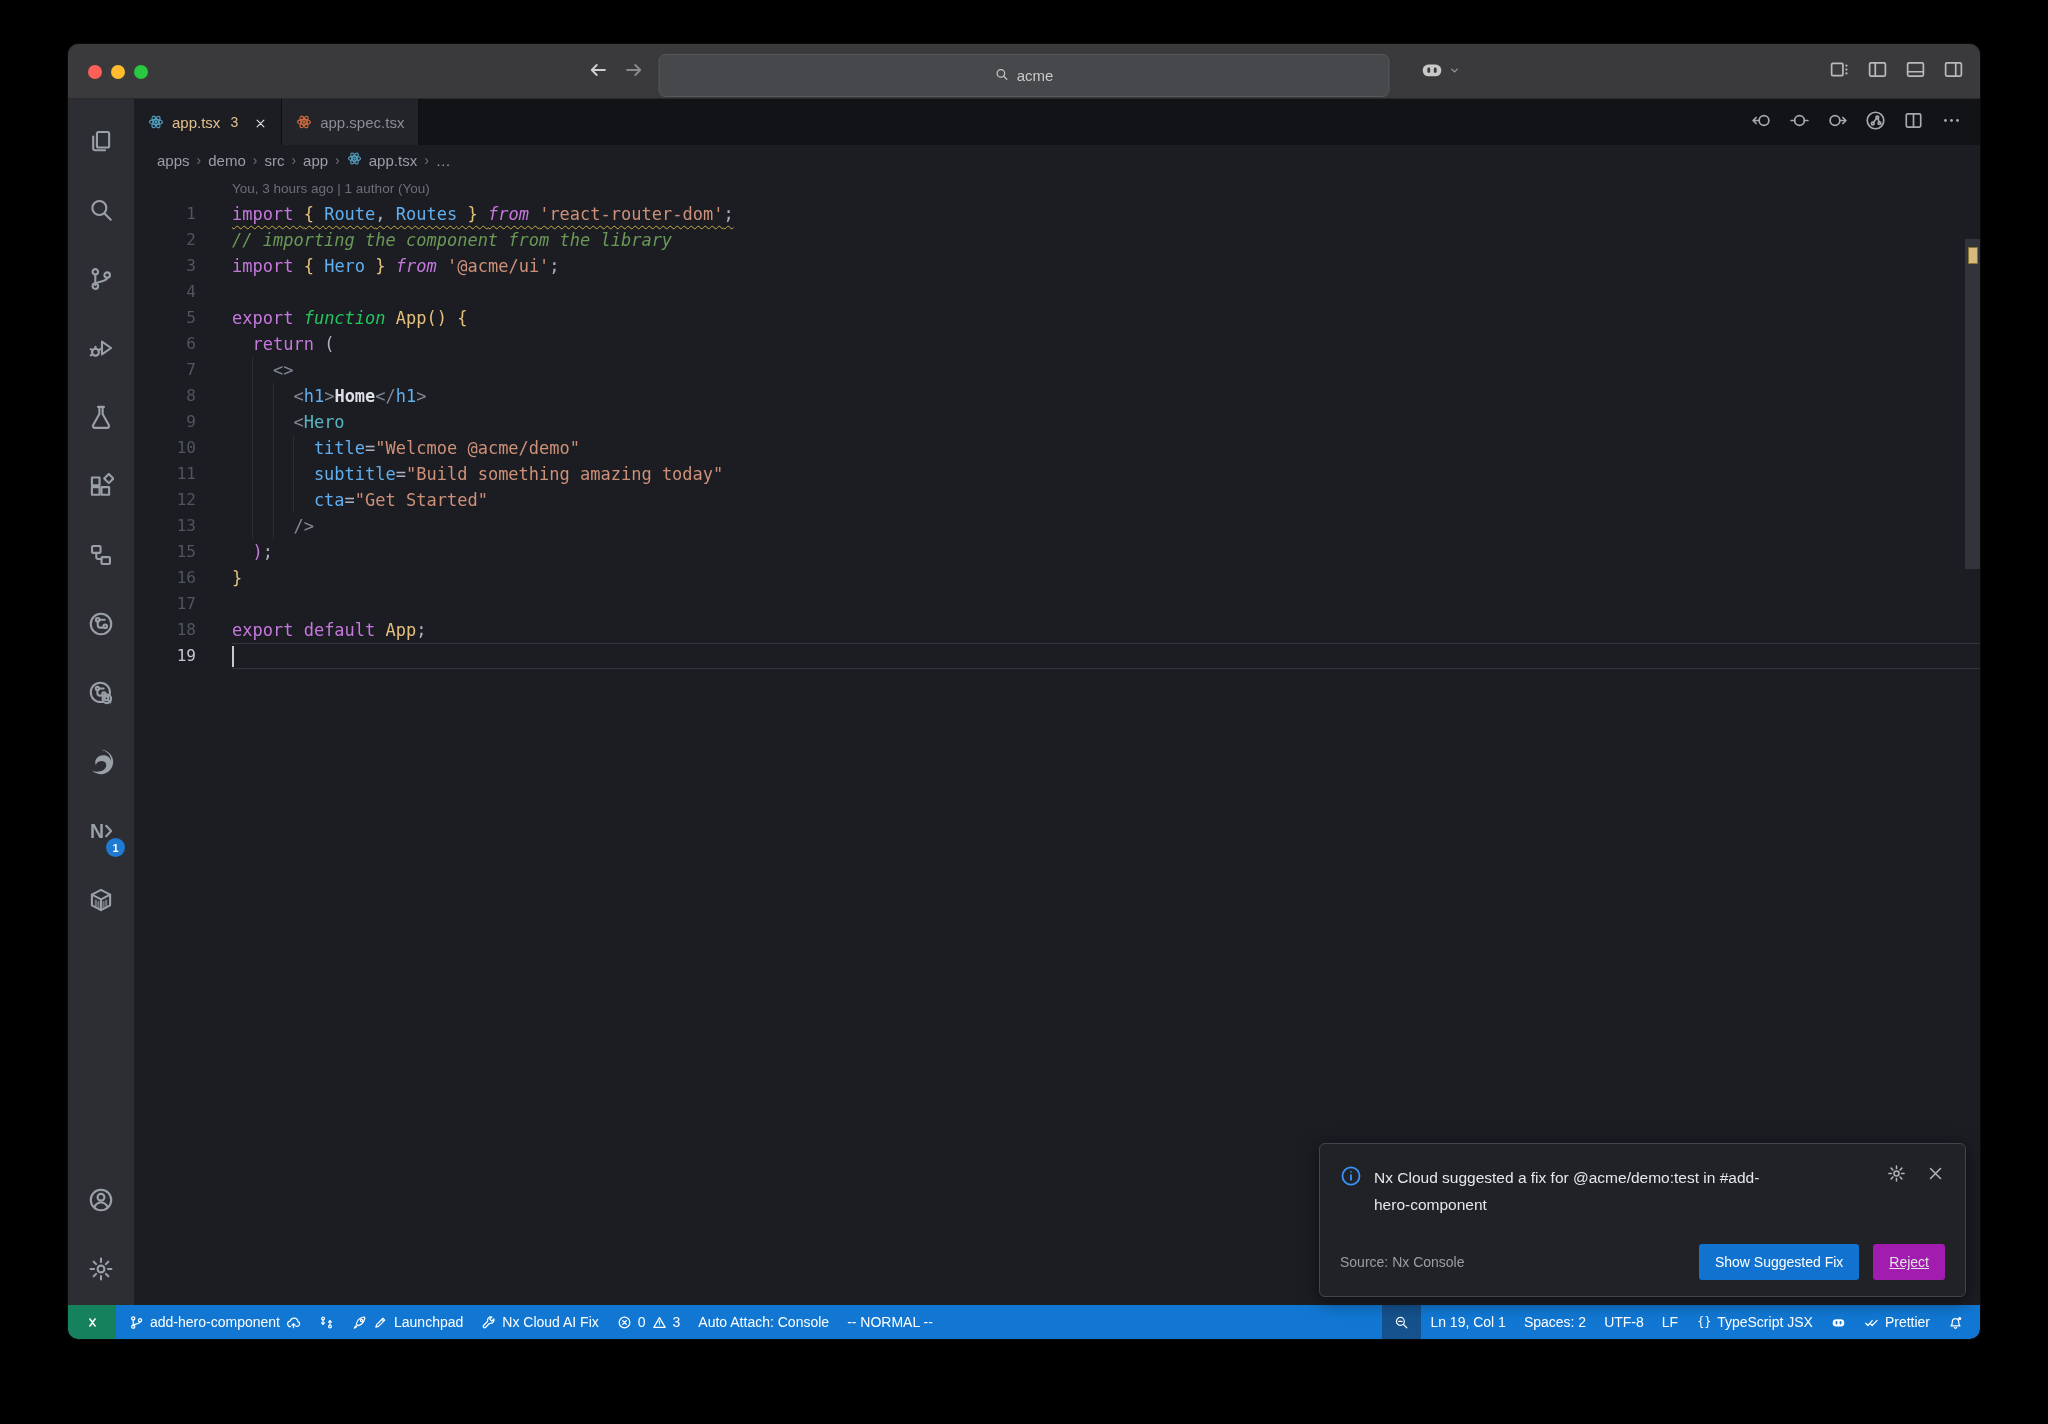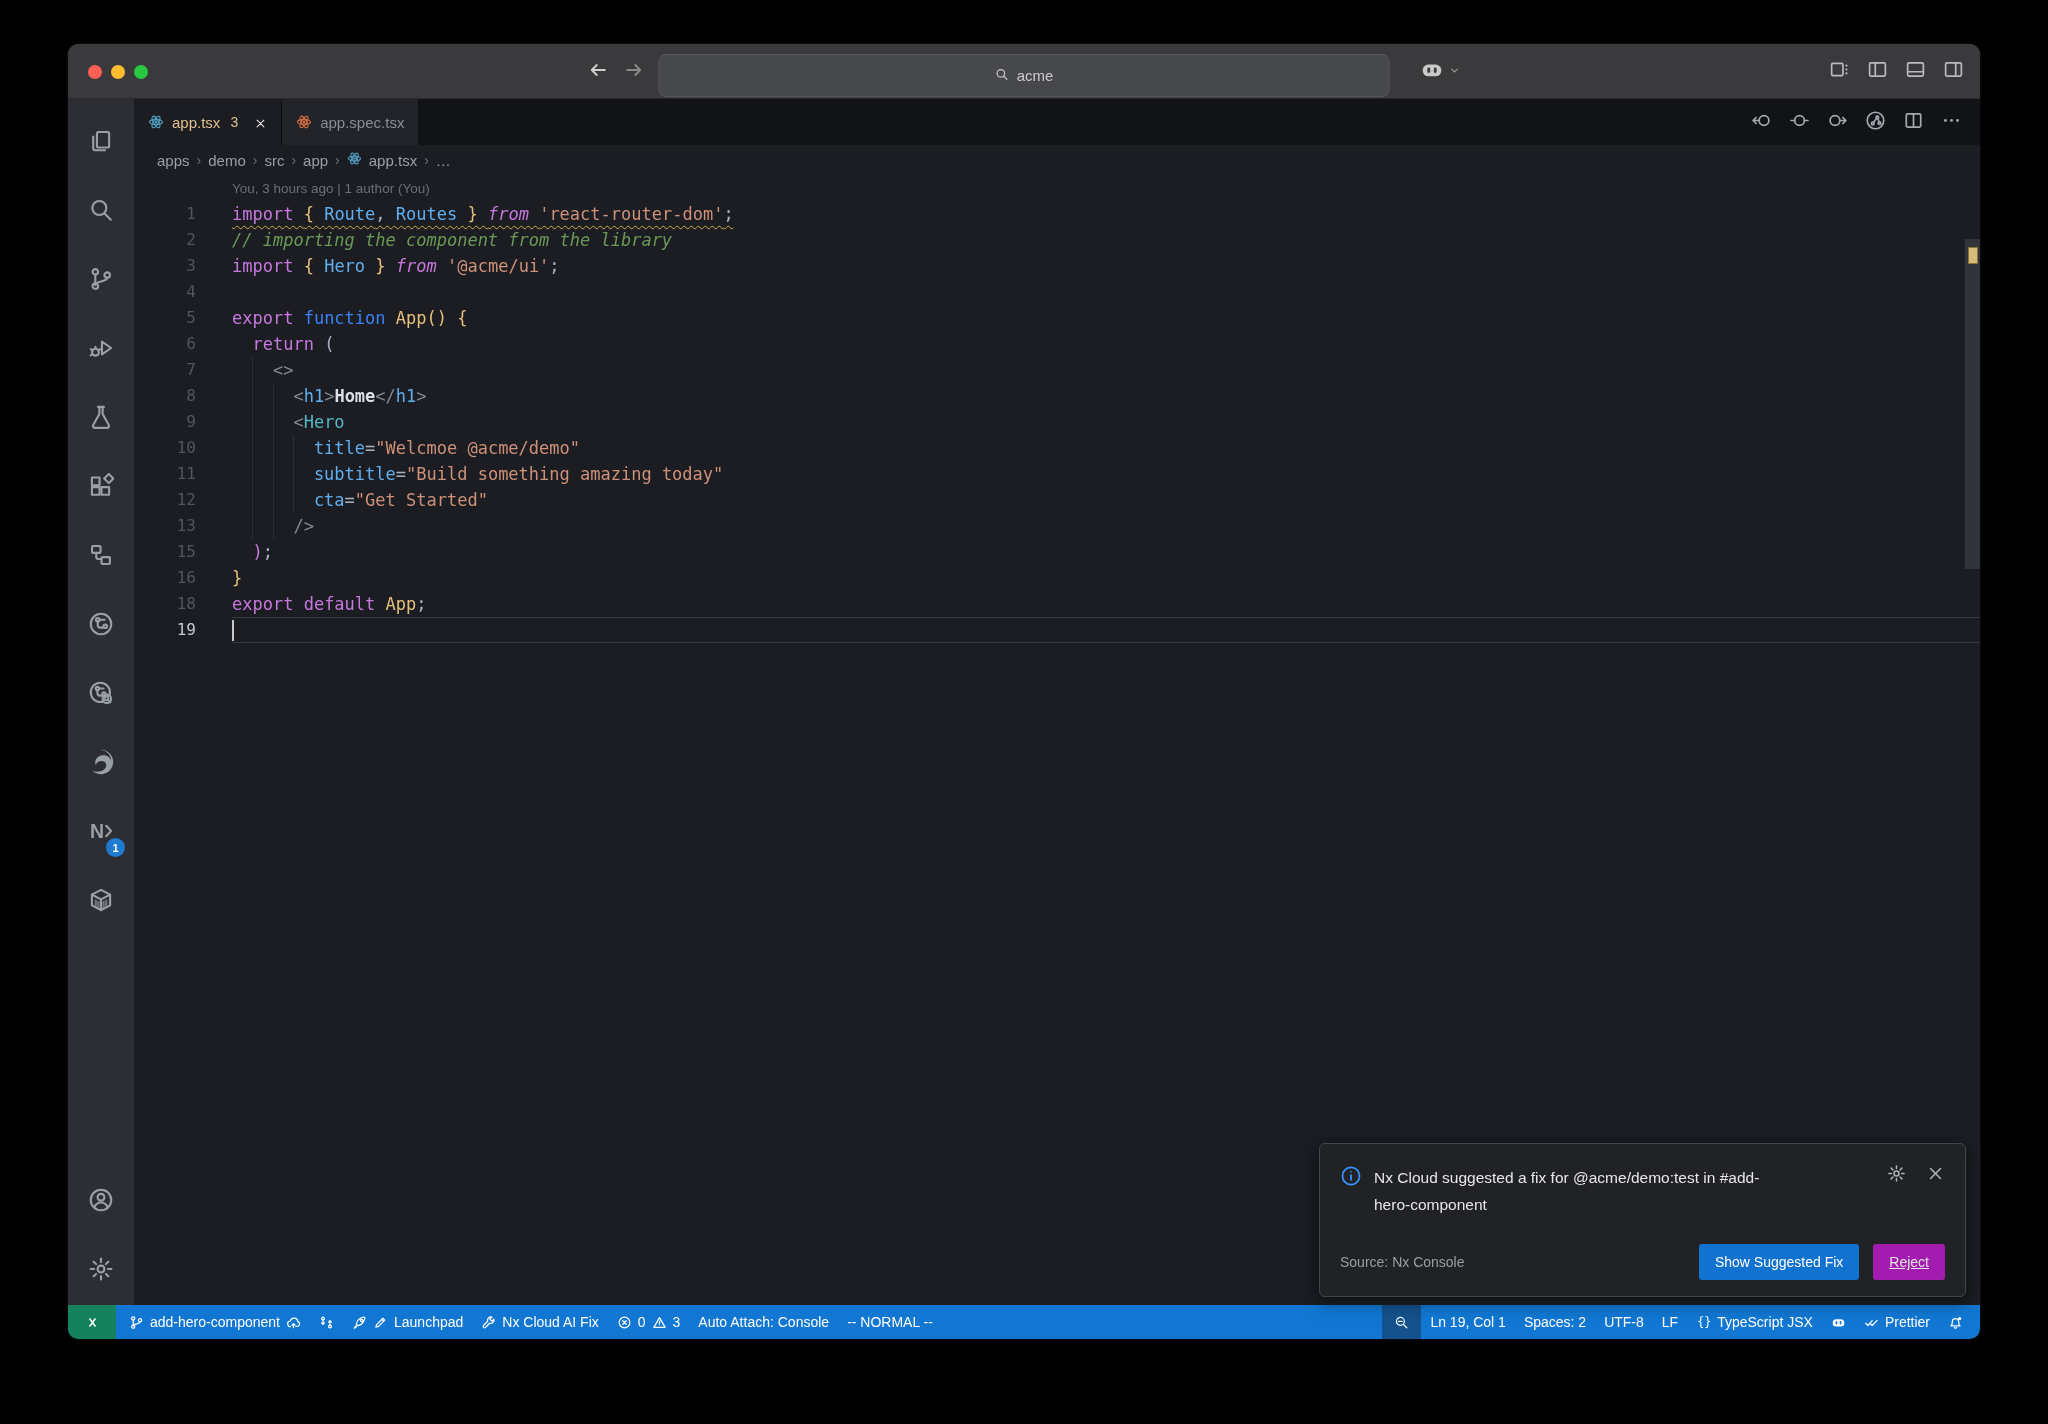--- a/index.html
+++ b/index.html
@@ -54,21 +54,21 @@
   .cl{display:flex;height:26px;line-height:26px;white-space:pre;}
   .cl .num{width:62px;flex:none;text-align:right;color:#4f565f;font-size:16px;}
   .cl .body{flex:1;margin-left:36px;position:relative;}
   .cl.current .num{color:#c2c8d2;}
   .cl.current .body{border-top:1px solid #34373e;border-bottom:1px solid #34373e;}
   .cursor{position:absolute;left:0;top:2px;width:2px;height:21px;background:#c8c8c8;}
   .guide{display:inline-block;width:2ch;border-left:1px solid rgba(255,255,255,0.08);height:26px;vertical-align:top;}
   .guide.first{border-left:none;}
   .warnline{text-decoration:underline wavy #cbab4a 1px;text-underline-offset:5px;text-decoration-skip-ink:none;}
   .tk-p{color:#c678dd;} .tk-pi{color:#c678dd;font-style:italic;} .tk-b{color:#61afef;}
-  .tk-bi{color:#3b82f6;} .tk-g{color:#e5c07b;} .tk-s{color:#ce9178;}
+  .tk-bi{color:#22c55e;font-style:italic;} .tk-g{color:#e5c07b;} .tk-s{color:#ce9178;}
   .tk-c{color:#6a9955;font-style:italic;} .tk-w{color:#abb2bf;} .tk-d{color:#818896;}
   .tk-t{color:#56b6c2;} .tk-wb{color:#dcdfe4;font-weight:bold;}
   #scrollzone{position:absolute;top:0;right:0;width:15px;height:100%;}
   #scroll-slider{position:absolute;top:38px;right:0;width:15px;height:330px;background:rgba(130,135,145,0.22);}
   #ruler-warn{position:absolute;top:46px;right:2px;width:10px;height:17px;background:#d7ba7d;border:1px solid #8a7434;}
   
   #toast{position:absolute;right:14px;bottom:8px;width:647px;height:154px;background:#212226;
     border:1px solid #42454c;border-radius:6px;box-shadow:0 4px 18px rgba(0,0,0,0.55);padding:20px 20px 16px 20px;
     display:flex;flex-direction:column;justify-content:space-between;z-index:5;}
   .toast-top{display:flex;align-items:flex-start;gap:12px;}
@@ -344,20 +344,21 @@
               <div class="cl"><span class="num">6</span><span class="body"><span class="guide first"></span><span><span class="tk-p">return </span><span class="tk-w">(</span></span></span></div>
               <div class="cl"><span class="num">7</span><span class="body"><span class="guide first"></span><span class="guide"></span><span><span class="tk-d">&lt;&gt;</span></span></span></div>
               <div class="cl"><span class="num">8</span><span class="body"><span class="guide first"></span><span class="guide"></span><span class="guide"></span><span><span class="tk-d">&lt;</span><span class="tk-b">h1</span><span class="tk-d">&gt;</span><span class="tk-wb">Home</span><span class="tk-d">&lt;/</span><span class="tk-b">h1</span><span class="tk-d">&gt;</span></span></span></div>
               <div class="cl"><span class="num">9</span><span class="body"><span class="guide first"></span><span class="guide"></span><span class="guide"></span><span><span class="tk-d">&lt;</span><span class="tk-t">Hero</span></span></span></div>
               <div class="cl"><span class="num">10</span><span class="body"><span class="guide first"></span><span class="guide"></span><span class="guide"></span><span class="guide"></span><span><span class="tk-b">title</span><span class="tk-w">=</span><span class="tk-s">"Welcmoe @acme/demo"</span></span></span></div>
               <div class="cl"><span class="num">11</span><span class="body"><span class="guide first"></span><span class="guide"></span><span class="guide"></span><span class="guide"></span><span><span class="tk-b">subtitle</span><span class="tk-w">=</span><span class="tk-s">"Build something amazing today"</span></span></span></div>
               <div class="cl"><span class="num">12</span><span class="body"><span class="guide first"></span><span class="guide"></span><span class="guide"></span><span class="guide"></span><span><span class="tk-b">cta</span><span class="tk-w">=</span><span class="tk-s">"Get Started"</span></span></span></div>
               <div class="cl"><span class="num">13</span><span class="body"><span class="guide first"></span><span class="guide"></span><span class="guide"></span><span><span class="tk-d">/&gt;</span></span></span></div>
               <div class="cl"><span class="num">15</span><span class="body"><span class="guide first"></span><span><span class="tk-p">)</span><span class="tk-w">;</span></span></span></div>
               <div class="cl"><span class="num">16</span><span class="body"><span><span class="tk-g">}</span></span></span></div>
+              <div class="cl"><span class="num">17</span><span class="body"><span></span></span></div>
               <div class="cl"><span class="num">18</span><span class="body"><span><span class="tk-p">export </span><span class="tk-p">default </span><span class="tk-g">App</span><span class="tk-w">;</span></span></span></div>
               <div class="cl current"><span class="num">19</span><span class="body"><span></span><span class="cursor"></span></span></div>
             </div>
           <div id="scrollzone">
             <div id="scroll-slider"></div>
             <div id="ruler-warn"></div>
           </div>
         </div>
 
         <div id="toast">

